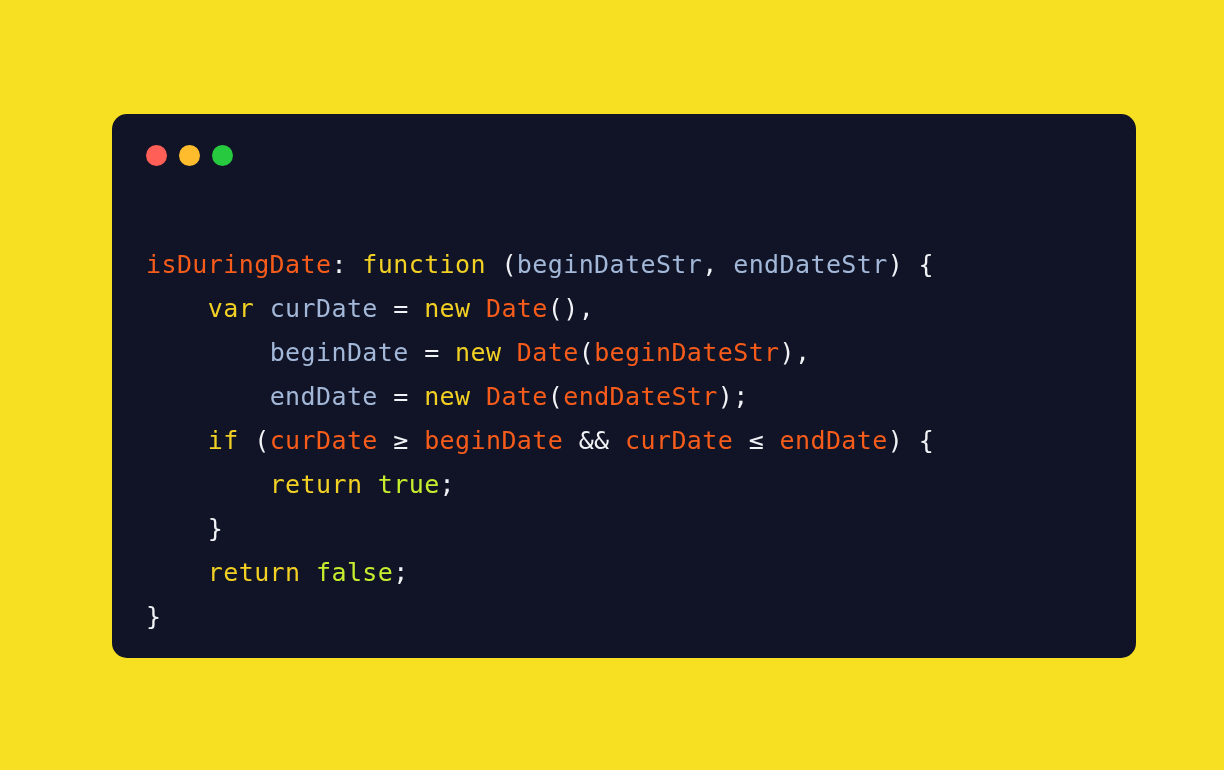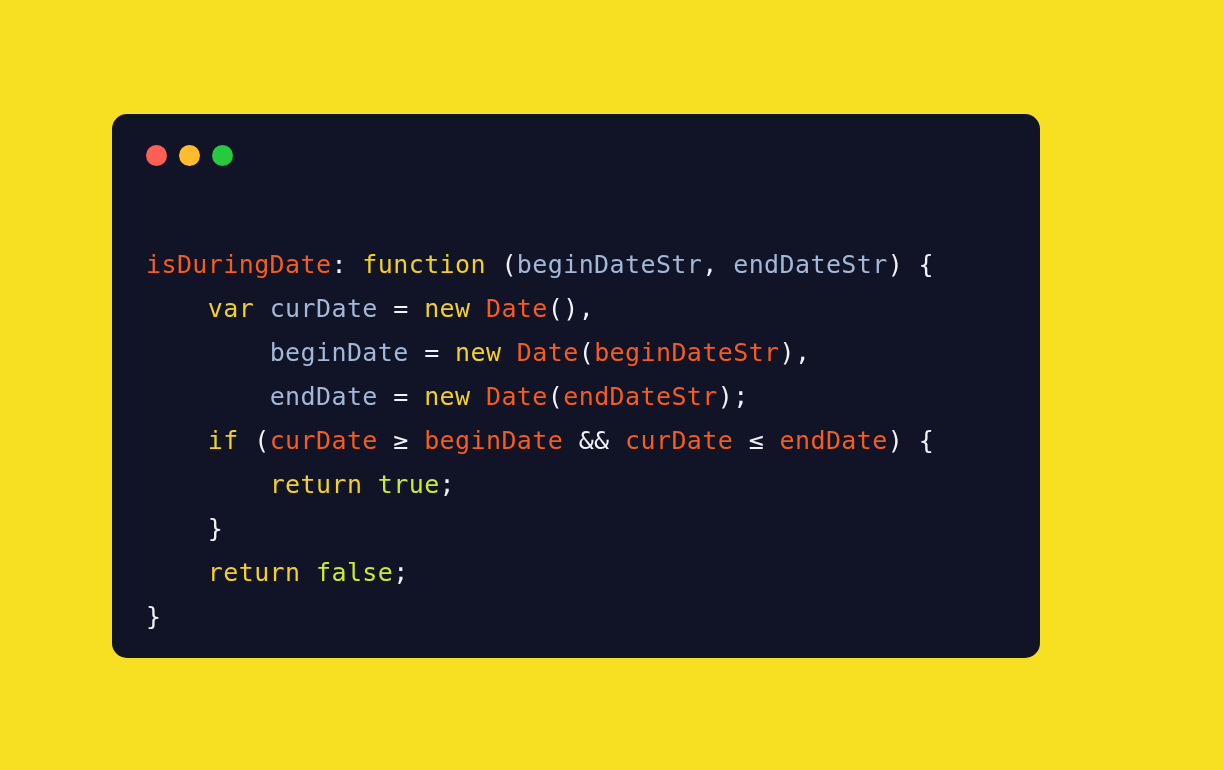--- a/index.html
+++ b/index.html
@@ -18,21 +18,21 @@
     position: relative;
     width: 1224px;
     height: 770px;
     box-sizing: border-box;
   }
 
   .code-card {
     position: absolute;
     left: 112px;
     top: 114px;
-    width: 928px;
+    width: 1024px;
     height: 544px;
     background: #101426;
     border-radius: 15px;
     box-sizing: border-box;
     overflow: hidden;
   }
 
   .titlebar {
     position: absolute;
     left: 34px;

